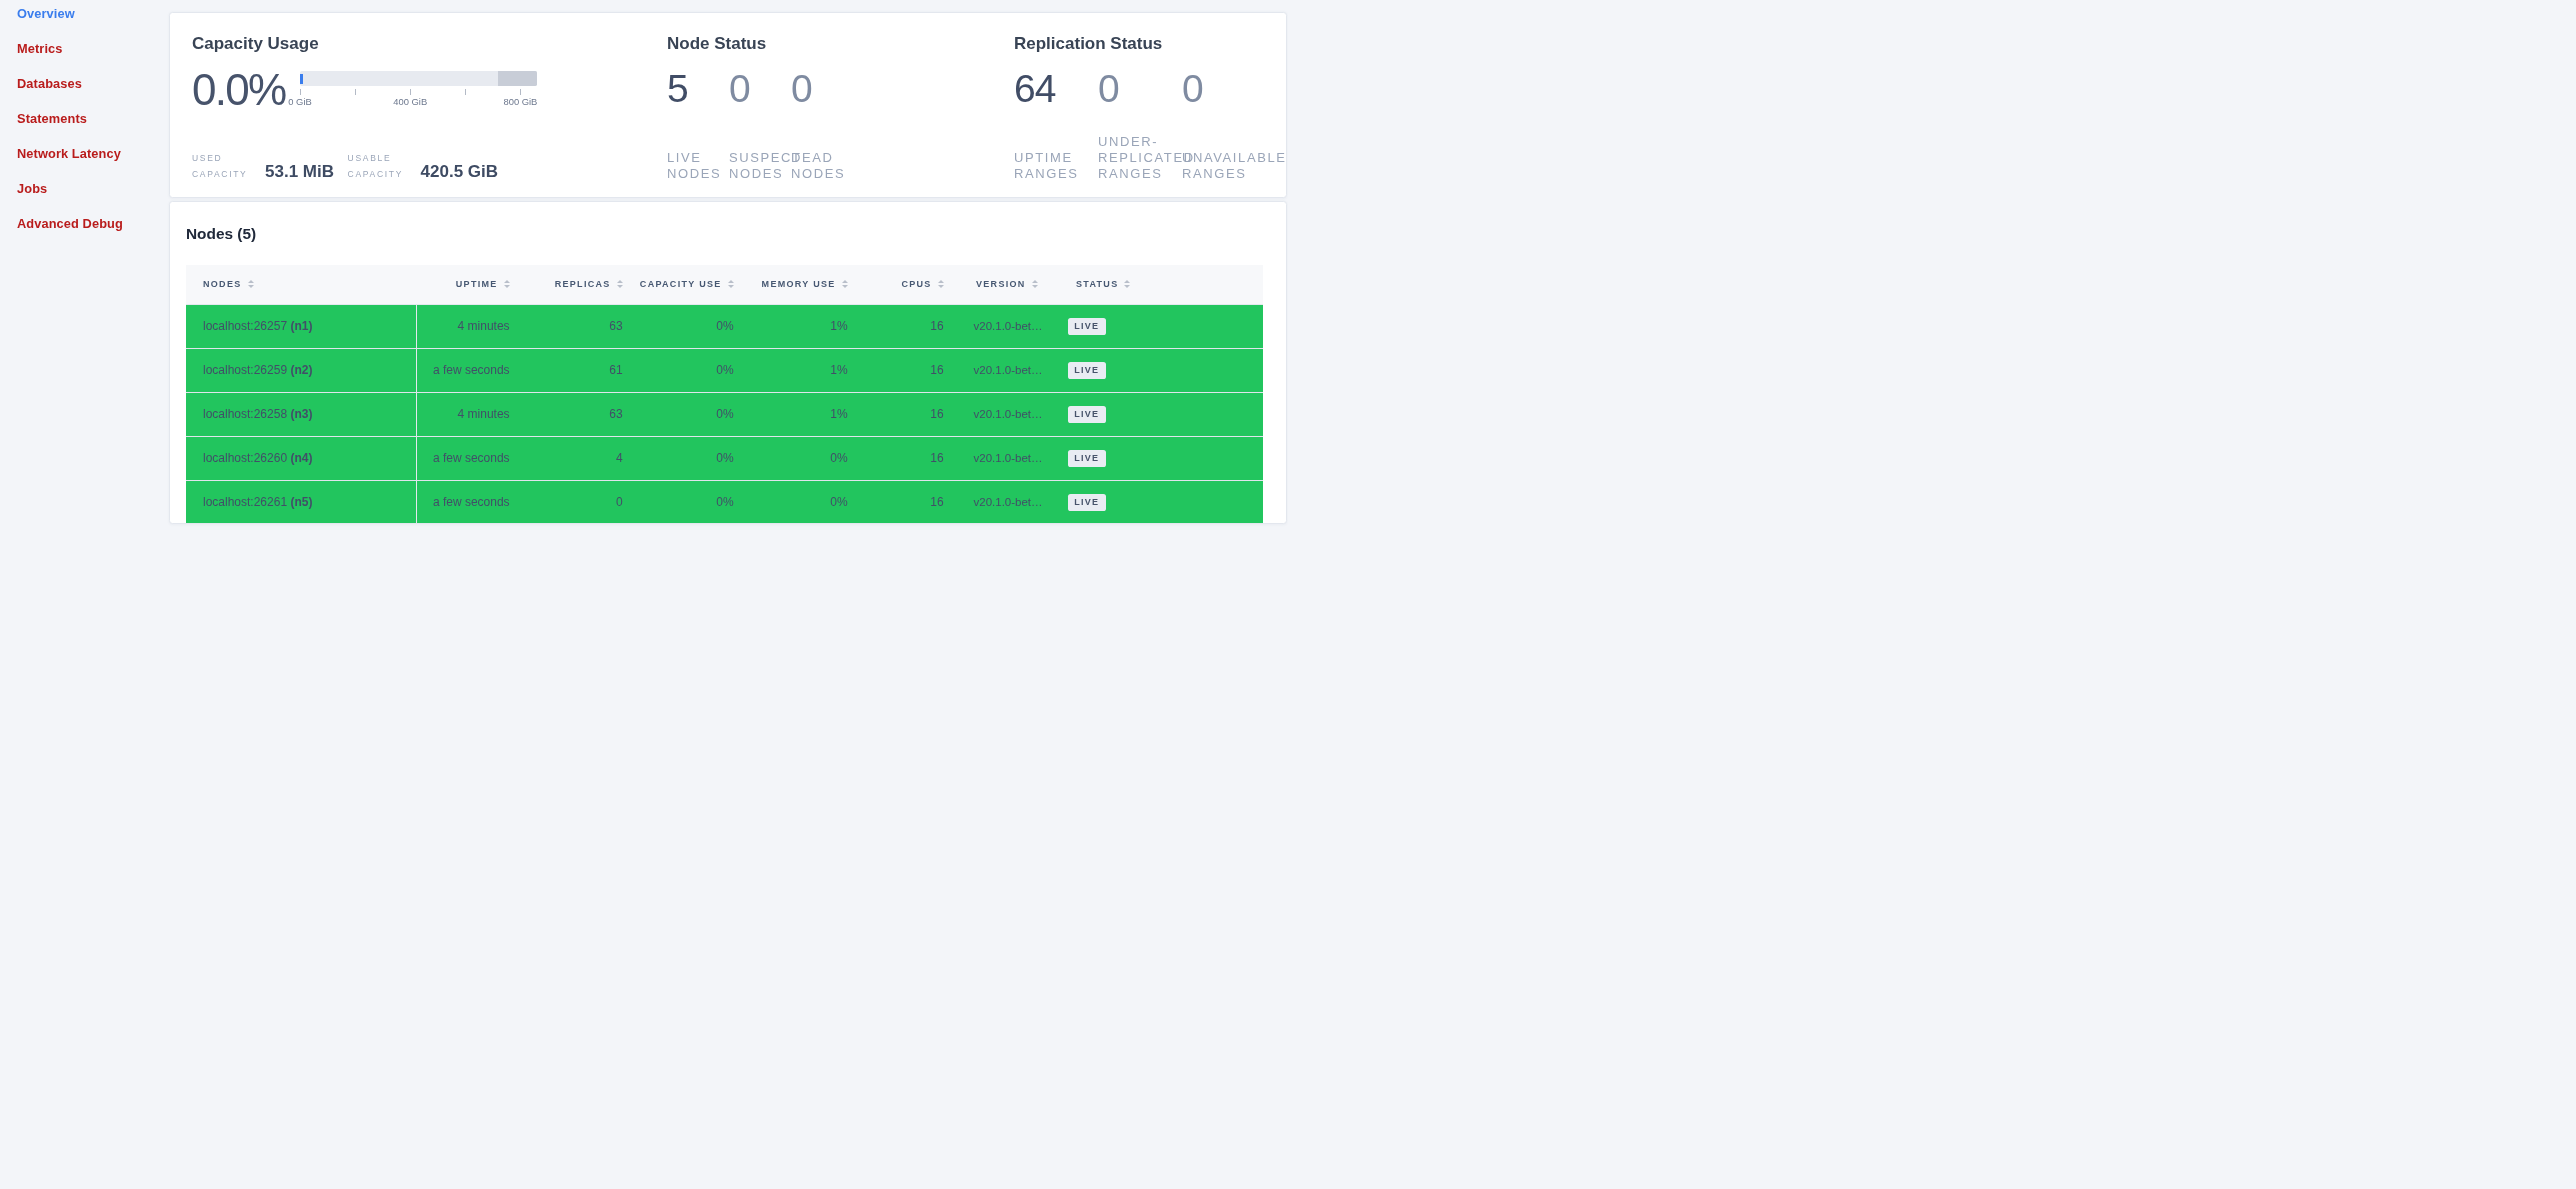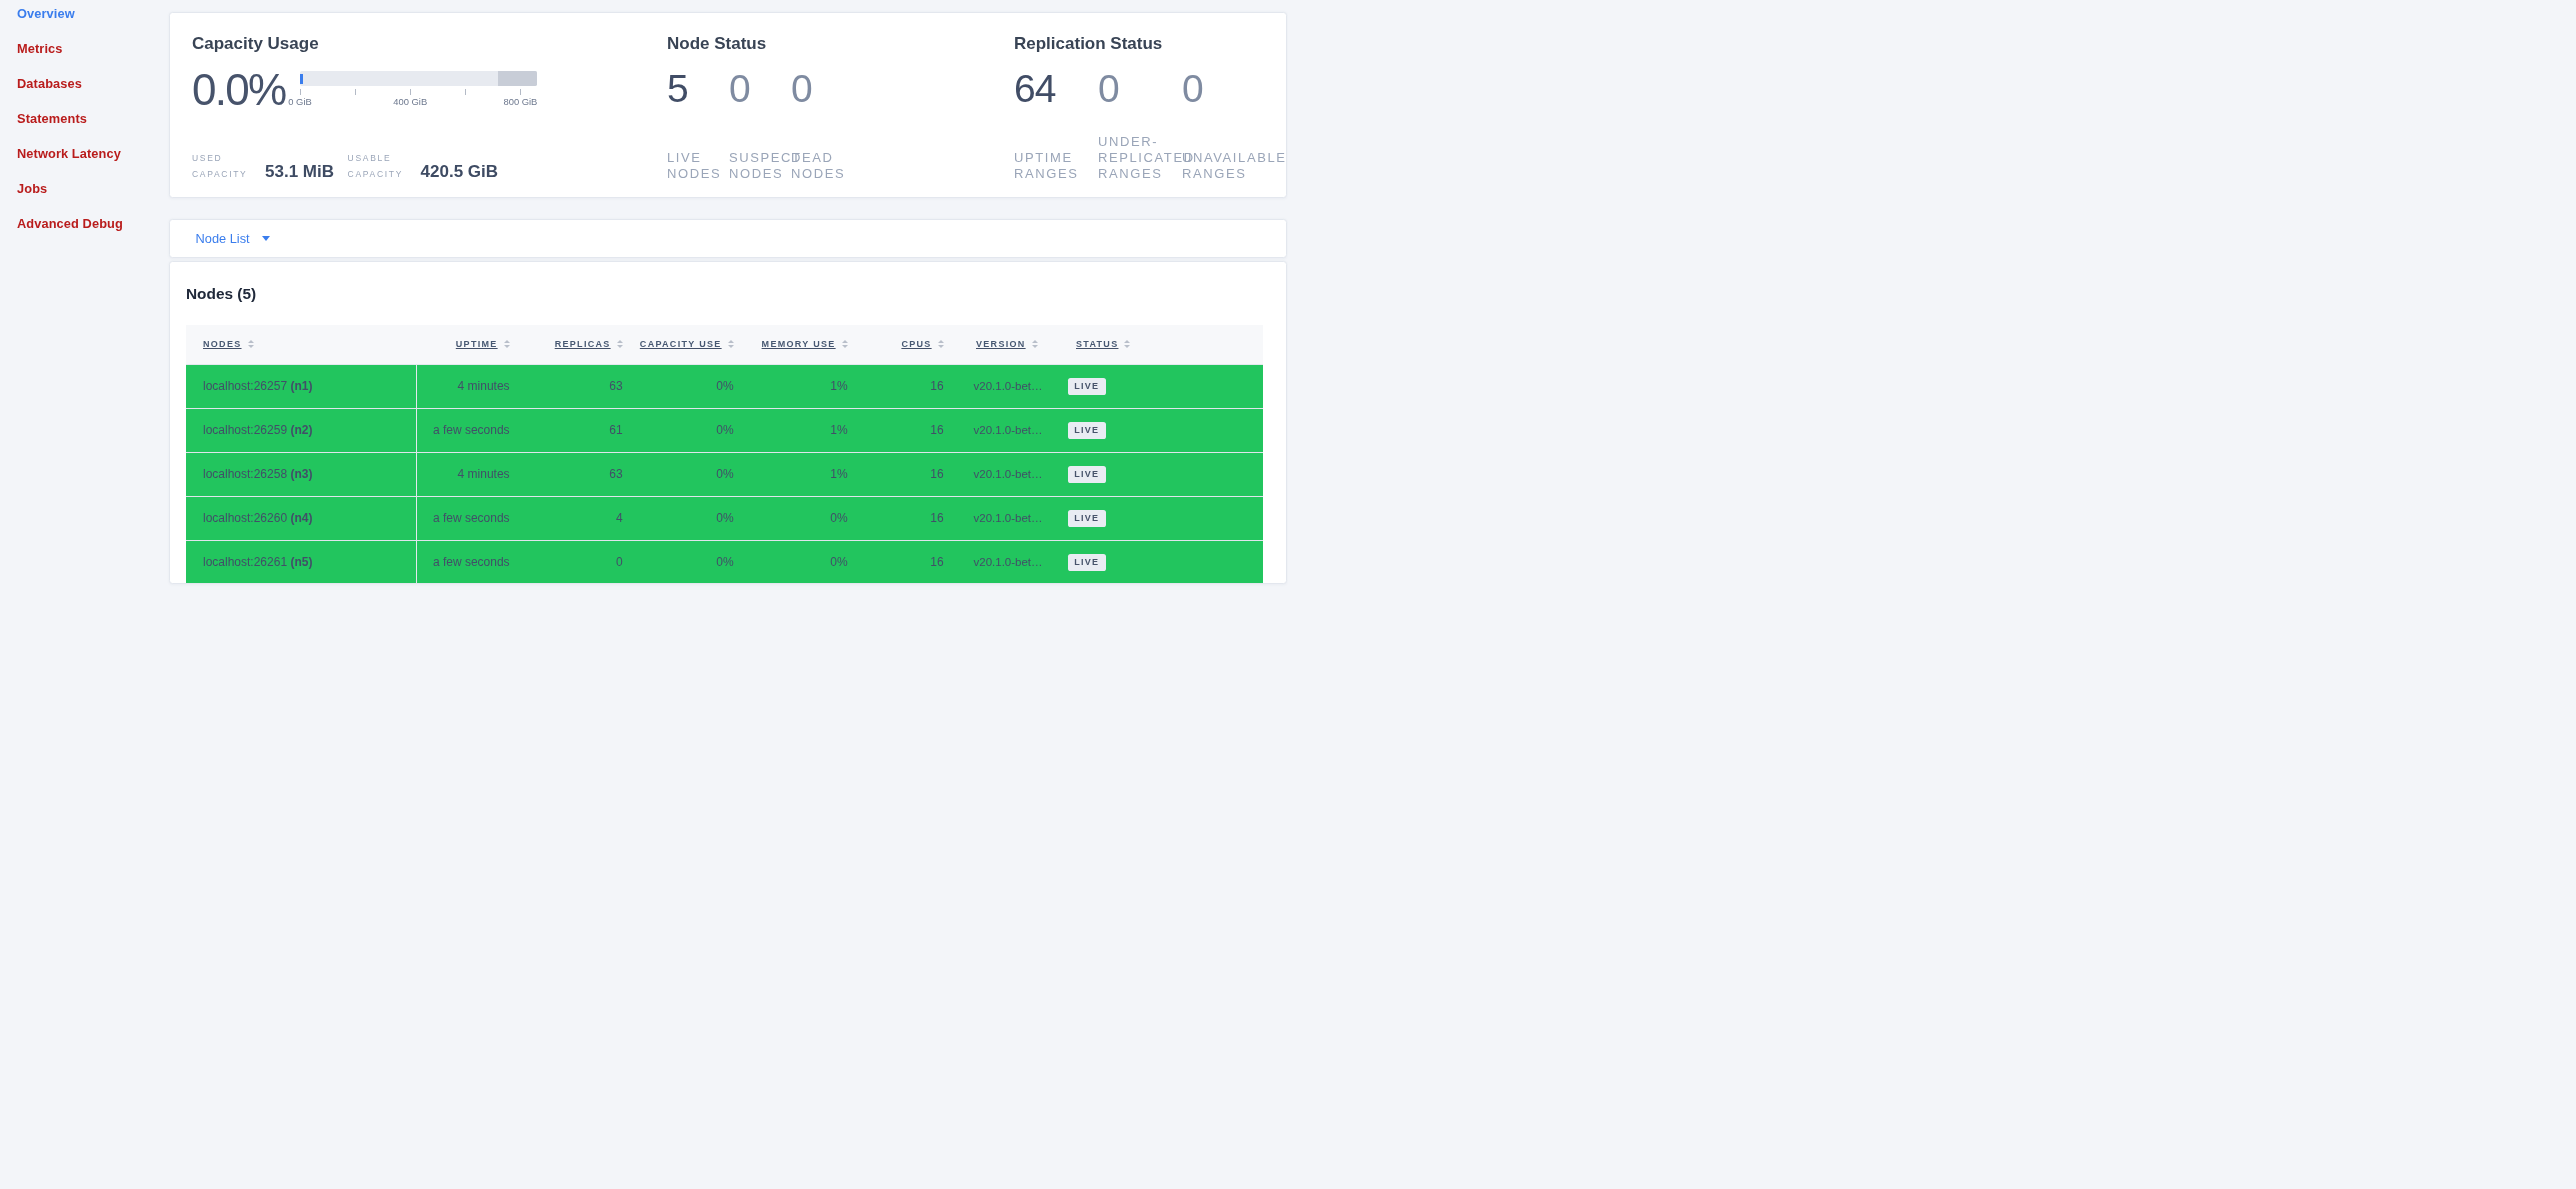--- a/index.html
+++ b/index.html
@@ -58,21 +58,21 @@
 
   
   .nodelist-card { height:39px; margin-top:21.3px; display:flex; align-items:center; padding-left:25.6px; cursor:pointer; }
   .nodelist-label { color:#3a7ded; font-size:12.8px; font-weight:500; }
   .caret { margin-left:12px; width:0; height:0; border-left:4.3px solid transparent; border-right:4.3px solid transparent; border-top:5.1px solid #3a7ded; }
 
   
   .nodes-card { margin-top:2.6px; height:323px; padding:21.3px 16px 0; overflow:hidden; }
   .nodes-card h2 { margin:0 0 20.5px; font-size:15.4px; font-weight:600; color:#20293a; line-height:21.3px; }
   table { border-collapse:collapse; table-layout:fixed; width:1076px; }
-  th { background:#f7f8fa; height:39px; border-bottom:0.9px solid #e4e8ee; padding:0; vertical-align:middle; cursor:pointer;text-decoration:underline; }
+  th { background:#f7f8fa; height:39px; border-bottom:0.9px solid #e4e8ee; padding:0; vertical-align:middle; cursor:pointer; }
   .hdr { display:flex; align-items:flex-start; font-size:9px; font-weight:700; letter-spacing:1.3px; color:#475872; line-height:12px; padding-left:17px; text-align:left; }
   .hdr.right { justify-content:flex-end; padding:0 15.4px 0 0; text-align:right; }
   .hdr .lbl { display:inline-block; }
   .sort { display:inline-flex; flex-direction:column; align-items:center; margin-left:6px; margin-top:1.7px; flex:none; }
   .sort i { display:block; width:0; height:0; border-left:3px solid transparent; border-right:3px solid transparent; }
   .sort .up { border-bottom:3.4px solid #b9bfca; margin-bottom:1.7px; }
   .sort .dn { border-top:3.4px solid #b9bfca; }
   td { height:43px; border-bottom:0.9px solid #e0e5ec; font-size:12px; color:#424f68; padding:0; background:#22c55e; }
   td.right { text-align:right; padding-right:15.4px; }
   td.c-name { padding-left:17px; border-right:0.9px solid #e4e8ee; }
@@ -184,24 +184,20 @@
   </div>
             <div class="stat">
     <div class="stat-num muted">0</div>
     <div class="stat-label">UNAVAILABLE RANGES</div>
   </div>
           </div>
       </div>
 
     </section>
 
-    <section class="card nodelist-card">
-      <span class="nodelist-label">Node List</span>
-      <span class="caret"></span>
-    </section>
 
     <section class="card nodes-card">
       <h2>Nodes (5)</h2>
       <table>
         <colgroup id="table-cols">
             <col style="width: 230px;">
             <col style="width: 109px;">
             <col style="width: 113px;">
             <col style="width: 111px;">
             <col style="width: 114px;">

